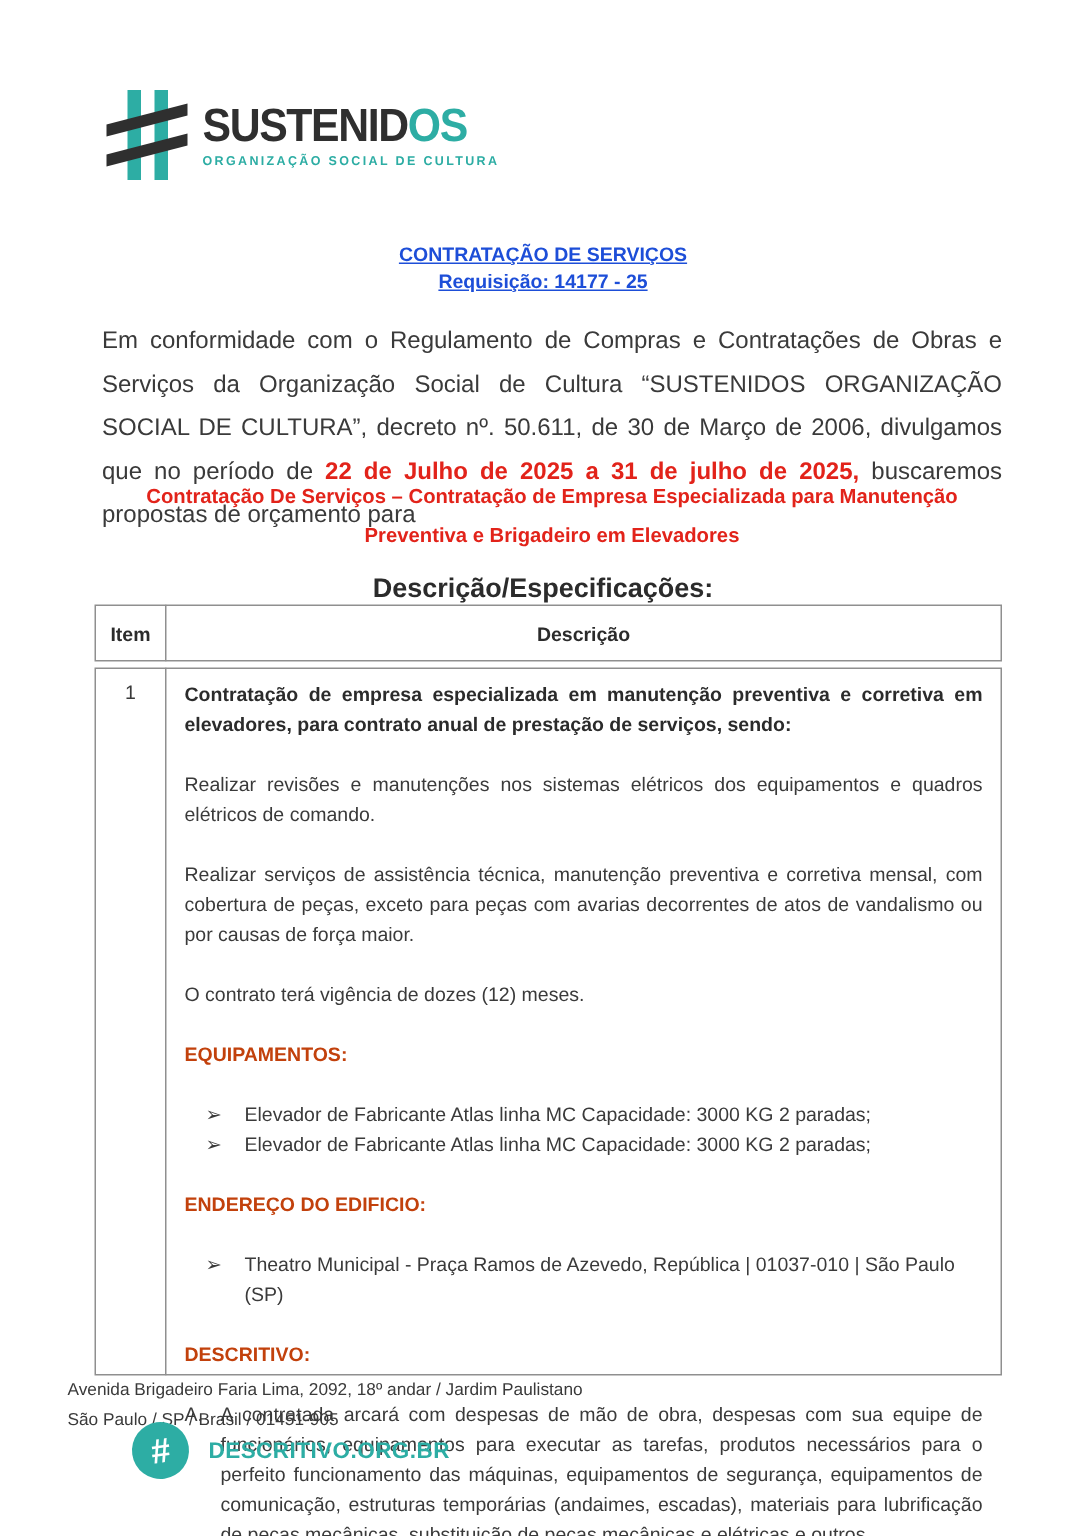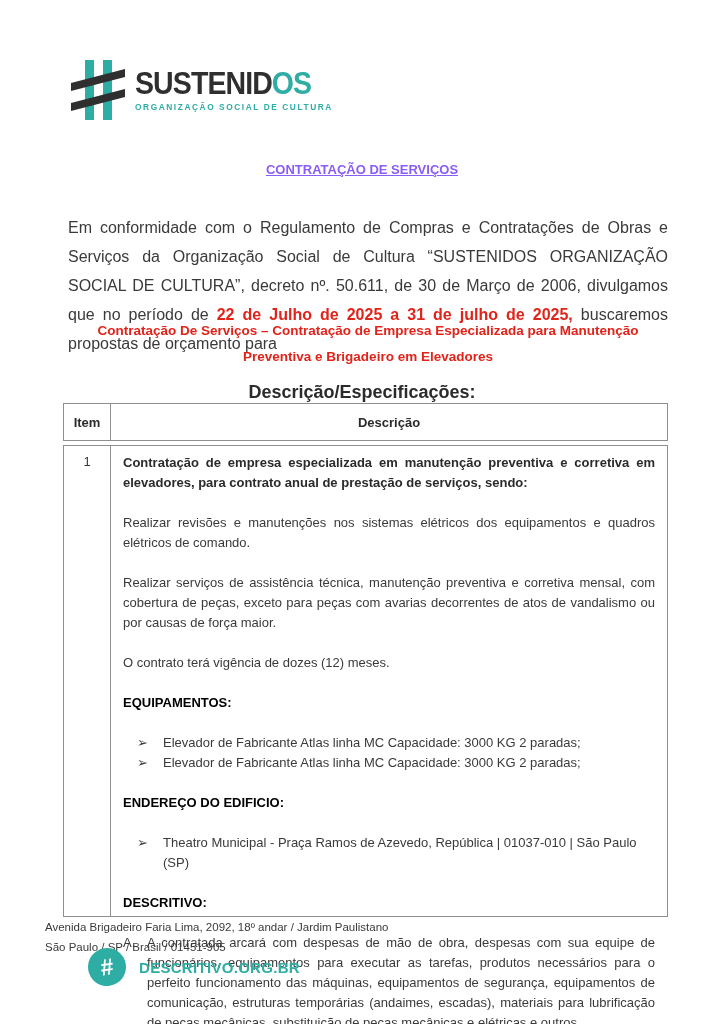--- a/index.html
+++ b/index.html
@@ -20,21 +20,21 @@
     color:#2f2f2f; line-height:30px; transform:scaleX(0.92); transform-origin:left; }
   .sus-word .teal { color:#2dada4; }
   .sus-sub { font-weight:700; font-size:8.5px; letter-spacing:1.6px;
     color:#2dada4; margin-top:3px; transform:scaleX(0.98); transform-origin:left; }
   .tm-logo { display:flex; align-items:center; gap:10px; margin-top:8px; }
   .tm-text { font-weight:700; font-size:19px; line-height:21px; color:#1c1c1c;
     letter-spacing:0.5px; transform:scaleX(0.96); transform-origin:left; }
 
   
   .doc-title { position:absolute; top:161px; left:0; width:100%;
-    text-align:center; font-size:13px; font-weight:700; color:#8b5cf6; line-height:18px; }
+    text-align:center; font-size:13px; font-weight:700; color:#1d4ed8; line-height:18px; }
   .doc-title div { text-decoration:underline; }
 
   
   .intro { position:absolute; top:213px; left:68px; width:600px;
     font-size:16px; line-height:29px; text-align:justify; color:#3a3a3a; }
   .red-inline { color:#e2231a; font-weight:700; }
 
   
   .subject { position:absolute; top:318px; left:64px; width:608px;
     text-align:center; font-size:13.5px; font-weight:700; color:#e2231a; line-height:26px; }
@@ -50,21 +50,21 @@
   .cell { border:1px solid #8f8f8f; background:#fff; }
   .cell-item { width:48px; flex:0 0 48px; text-align:center; }
   .cell-desc { flex:1; margin-left:-1px; }
   .t-head .cell { display:flex; align-items:center; justify-content:center;
     font-weight:700; font-size:13px; color:#2b2b2b; }
   .t-body { height:472px; }
   .t-body .cell-item { padding-top:8px; font-size:13px; }
   .t-body .cell-desc { padding:7px 12px 0 12px; font-size:13px; line-height:20px; }
   .t-body p { margin:0 0 20px 0; text-align:justify; }
   .bold { font-weight:700; color:#2b2b2b; }
-  .sec-head { font-weight:700; color:#000000; margin:0 0 20px 0; }
+  .sec-head { font-weight:700; color:#c2410c; margin:0 0 20px 0; }
   .bullet-item { display:flex; padding-left:14px; }
   .bullet-glyph { flex:0 0 26px; color:#3a3a3a; }
   .bullet-group { margin:0 0 20px 0; }
   .lettered { display:flex; margin:0 0 20px 0; }
   .letter { flex:0 0 24px; }
   .lettered-text { flex:1; text-align:justify; }
 
   
   .footer-address { position:absolute; top:917px; left:45px;
     font-size:11.5px; line-height:20px; color:#3a3a3a; }
@@ -92,20 +92,21 @@
       </span>
       <span class="sus-text">
         <span class="sus-word"><span>SUSTENID</span><span class="teal">OS</span></span>
         <span class="sus-sub">ORGANIZAÇÃO SOCIAL DE CULTURA</span>
       </span>
     </div>
   </div>
 
   <div class="doc-title">
     <div>CONTRATAÇÃO DE SERVIÇOS</div>
+    <div>Requisição: 14177 - 25</div>
   </div>
 
   <p class="intro"><span>Em conformidade com o Regulamento de Compras e Contratações de Obras e Serviços da Organização Social de Cultura “SUSTENIDOS ORGANIZAÇÃO SOCIAL DE CULTURA”, decreto nº. 50.611, de 30 de Março de 2006, divulgamos que no período de </span><span class="red-inline">22 de Julho de 2025 a 31 de julho de 2025,</span><span> buscaremos propostas de orçamento para</span></p>
 
   <div class="subject">Contratação De Serviços – Contratação de Empresa Especializada para Manutenção Preventiva e Brigadeiro em Elevadores</div>
 
   <div class="spec-heading">Descrição/Especificações:</div>
 
   <div class="spec-table">
     <div class="t-row t-head">

